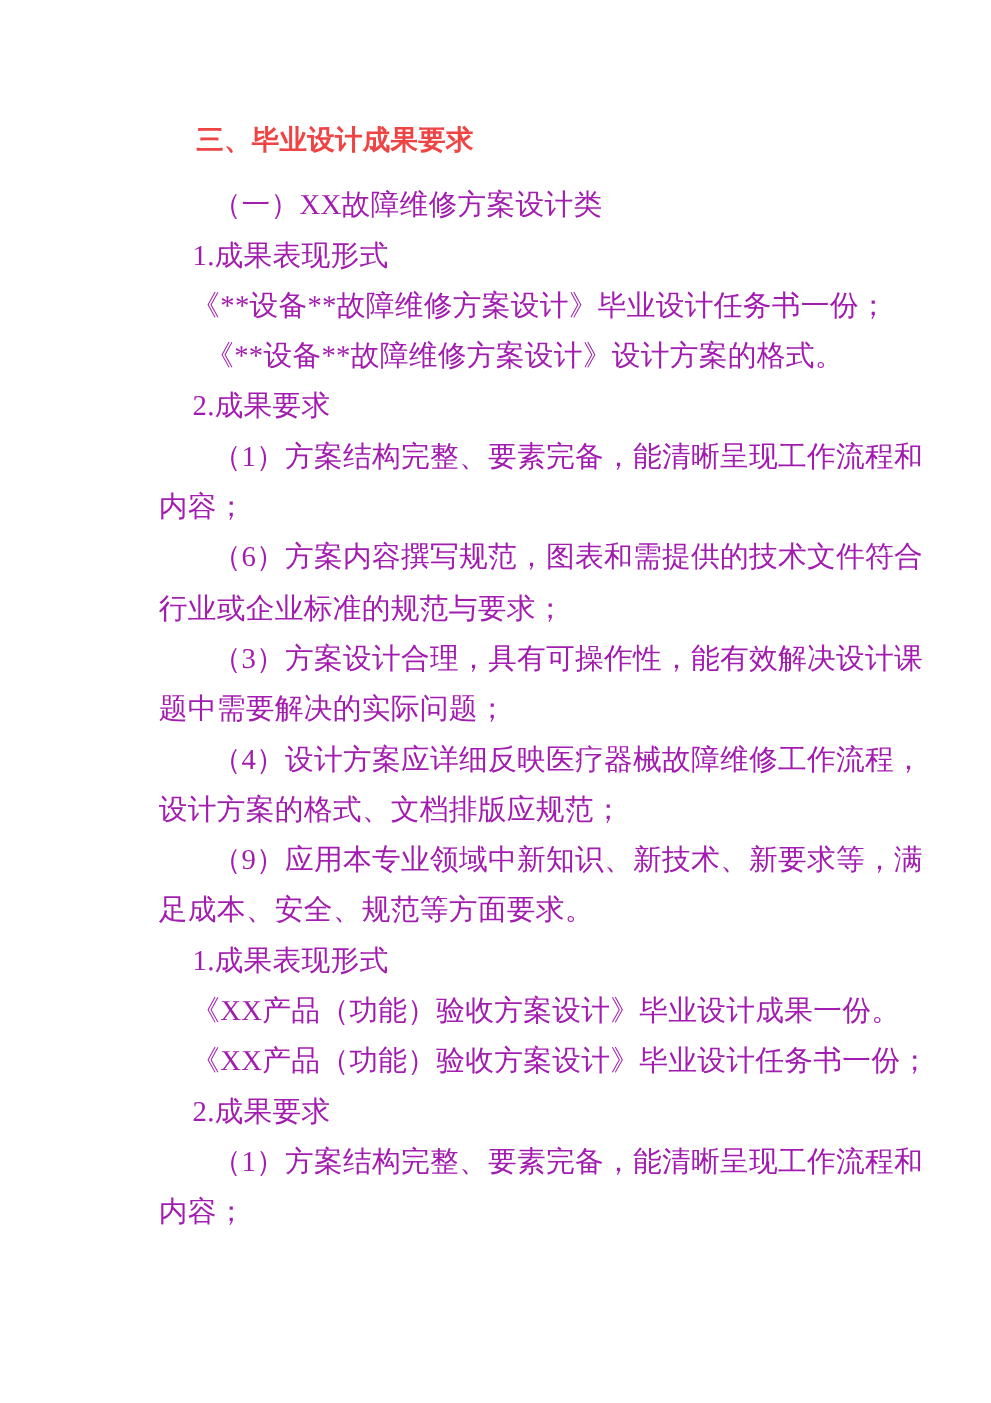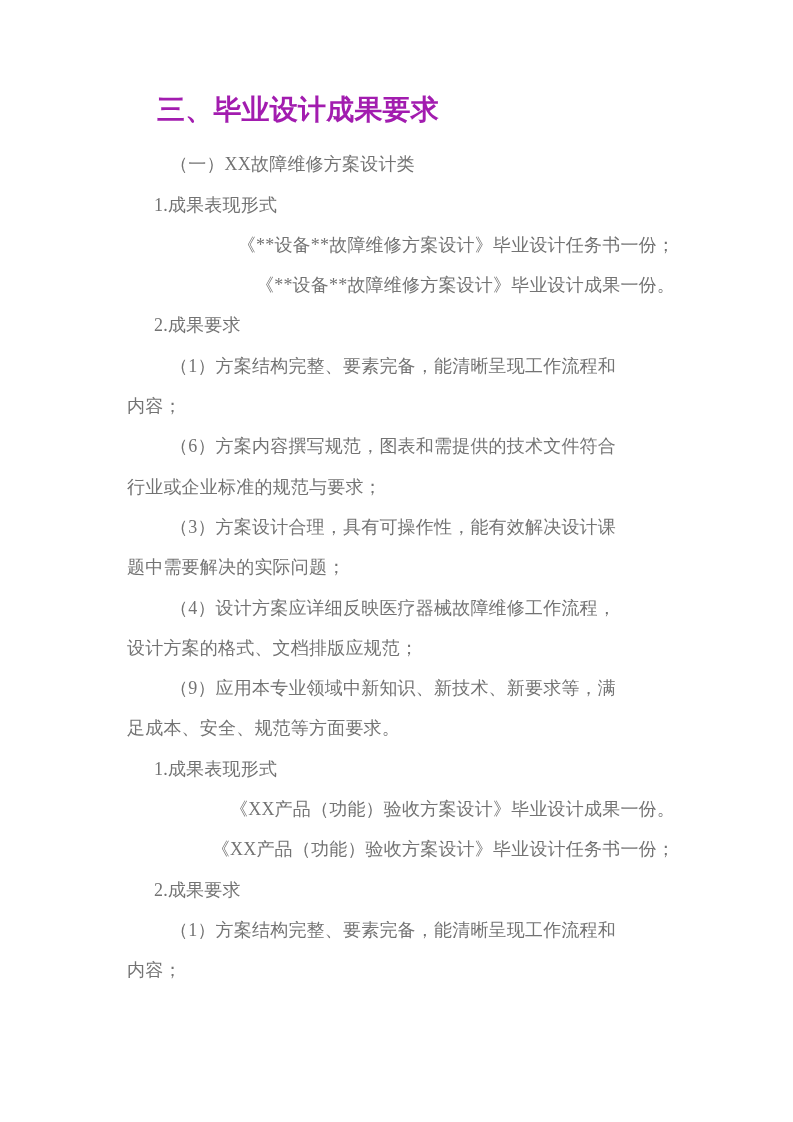--- a/index.html
+++ b/index.html
@@ -12,51 +12,51 @@
     overflow: hidden;
     font-family: "Liberation Serif", "DejaVu Serif", serif;
   }
   .doc {
     position: absolute;
     top: 92px;
     left: 127px;
     right: 118px;
   }
   .line {
-    font-size: 18px;
+    font-size: 23px;
     line-height: 40.3px;
-    color: #737373;
+    color: #a21caf;
     white-space: nowrap;
     letter-spacing: 0.2px;
   }
   
   .line.heading {
-    font-family: Liberation Mono, monospace;
+    font-family: Liberation Serif, serif;
     font-weight: 700;
-    font-size: 28px;
-    color: #a21caf;
+    font-size: 22px;
+    color: #ef4444;
     padding-left: 30px;
     margin-bottom: 12px;
   }
   .line.indent-2 { padding-left: 43px; }   
   .line.indent-num { padding-left: 27px; } 
   .line.indent-quote { padding-left: 26px; text-align: right; } 
   .line.flush { padding-left: 0; }         
 </style>
 </head>
 <body>
 
 <div class="page">
   <div class="doc">
 
   <div class="line heading">三、毕业设计成果要求</div>
       <div class="line indent-2">（一）XX故障维修方案设计类</div>
       <div class="line indent-num">1.成果表现形式</div>
       <div class="line indent-quote">《**设备**故障维修方案设计》毕业设计任务书一份；</div>
-      <div class="line indent-quote">《**设备**故障维修方案设计》毕业设计成果一份。</div>
+      <div class="line indent-quote">《**设备**故障维修方案设计》设计方案的格式。</div>
       <div class="line indent-num">2.成果要求</div>
       <div class="line indent-2">（1）方案结构完整、要素完备，能清晰呈现工作流程和</div>
       <div class="line flush">内容；</div>
       <div class="line indent-2">（6）方案内容撰写规范，图表和需提供的技术文件符合</div>
       <div class="line flush">行业或企业标准的规范与要求；</div>
       <div class="line indent-2">（3）方案设计合理，具有可操作性，能有效解决设计课</div>
       <div class="line flush">题中需要解决的实际问题；</div>
       <div class="line indent-2">（4）设计方案应详细反映医疗器械故障维修工作流程，</div>
       <div class="line flush">设计方案的格式、文档排版应规范；</div>
       <div class="line indent-2">（9）应用本专业领域中新知识、新技术、新要求等，满</div>

